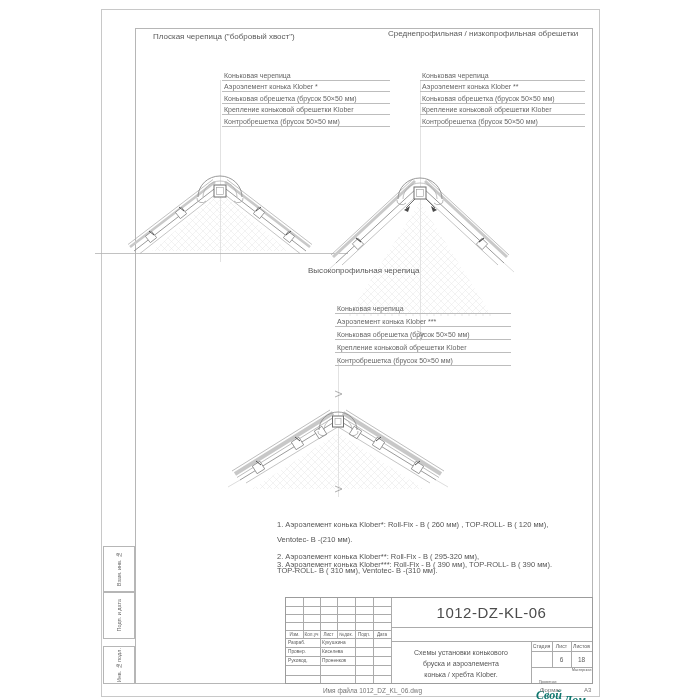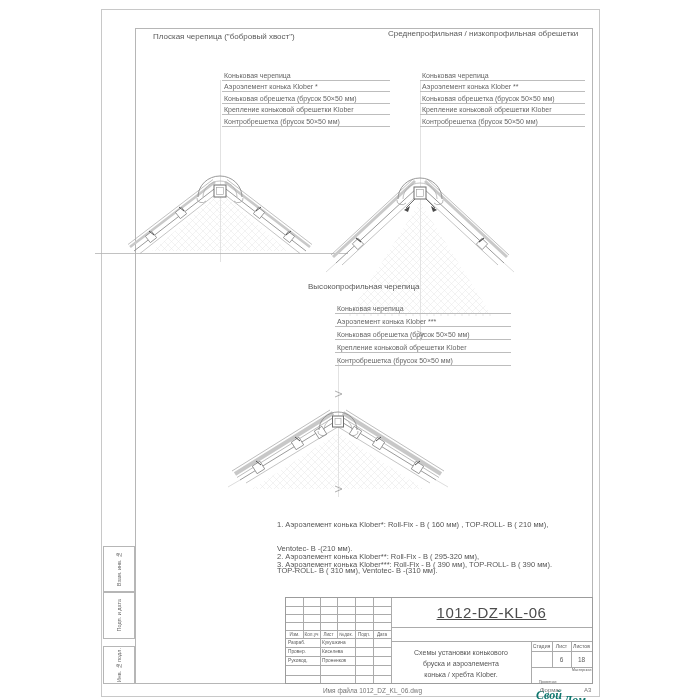--- a/index.html
+++ b/index.html
@@ -154,21 +154,21 @@
     <path d="M 358,431 a 5,4 0 0 1 -9,3" fill="none" stroke="#9a9a9a" stroke-width="0.7"></path>
     <rect x="332.5" y="416" width="11" height="11" fill="#ffffff" stroke="#6f6f6f" stroke-width="1"></rect>
     <rect x="335" y="418.5" width="6" height="6" fill="none" stroke="#9a9a9a" stroke-width="0.6"></rect>
     <polyline points="335,391 342,394 335,397" fill="none" stroke="#9a9a9a" stroke-width="0.8"></polyline>
     <polyline points="335,486 342,489 335,492" fill="none" stroke="#9a9a9a" stroke-width="0.8"></polyline>
   </g>
 </svg>
 
 <div class="abs title" style="left:153px;top:32px;">Плоская черепица ("бобровый хвост")</div>
 <div class="abs title" style="left:388px;top:29px;">Среднепрофильная  / низкопрофильная  обрешетки</div>
-<div class="abs title" style="left:308px;top:282px;">Высокопрофильная черепица</div>
+<div class="abs title" style="left:308px;top:266px;">Высокопрофильная черепица</div>
 
 <div class="abs stack" style="left:222px;top:69px;width:168px;">
   <div class="lrow">Коньковая черепица</div>
   <div class="lrow">Аэроэлемент конька Klober *</div>
   <div class="lrow">Коньковая обрешетка (брусок 50×50 мм)</div>
   <div class="lrow">Крепление коньковой обрешетки Klober</div>
   <div class="lrow">Контробрешетка (брусок 50×50 мм)</div>
 </div>
 <div class="abs stack" style="left:420px;top:69px;width:165px;">
   <div class="lrow">Коньковая черепица</div>
@@ -179,22 +179,22 @@
 </div>
 <div class="abs stack" style="left:335px;top:301px;width:176px;">
   <div class="lrow lrow-m">Коньковая черепица</div>
   <div class="lrow lrow-m">Аэроэлемент конька Klober ***</div>
   <div class="lrow lrow-m">Коньковая обрешетка (брусок 50×50 мм)</div>
   <div class="lrow lrow-m">Крепление коньковой обрешетки Klober</div>
   <div class="lrow lrow-m">Контробрешетка (брусок 50×50 мм)</div>
 </div>
 
 <div>
-  <div class="abs nline" style="left:277px;top:520px;">1. Аэроэлемент конька  Klober*: Roll-Fix - B ( 160 мм) , TOP-ROLL- B ( 210 мм),</div>
-  <div class="abs nline" style="left:277px;top:535px;margin-top:9px;">Ventotec- B -(210 мм).</div>
+  <div class="abs nline" style="left:277px;top:520px;">1. Аэроэлемент конька  Klober*: Roll-Fix - B ( 260 мм) , TOP-ROLL- B ( 120 мм),</div>
+  <div class="abs nline" style="left:277px;top:535px;">Ventotec- B -(210 мм).</div>
   <div class="abs nline" style="left:277px;top:552px;">2. Аэроэлемент конька  Klober**: Roll-Fix - B ( 295-320 мм),</div>
   <div class="abs nline" style="left:277px;top:566px;"> TOP-ROLL- B ( 310 мм),  Ventotec- B -(310 мм).</div>
   <div class="abs nline" style="left:277px;top:560px;">3. Аэроэлемент конька  Klober***: Roll-Fix - B ( 390 мм), TOP-ROLL- B ( 390 мм).</div>
 </div>
 
 <div class="abs tb">
 
   <div class="hl" style="left:0;top:8px;width:105px;"></div>
   <div class="hl" style="left:0;top:16px;width:105px;"></div>
   <div class="hl" style="left:0;top:24px;width:105px;"></div>
@@ -225,21 +225,21 @@
   <div class="tbt c" style="left:69px;top:32px;width:18px;height:8px;font-size:4.6px;">Подп.</div>
   <div class="tbt c" style="left:87px;top:32px;width:18px;height:8px;font-size:4.6px;">Дата</div>
 
   <div class="tbt" style="left:2px;top:41.5px;font-size:4.8px;">Разраб.</div>
   <div class="tbt" style="left:36px;top:41.5px;font-size:4.8px;">Кукушкина</div>
   <div class="tbt" style="left:2px;top:50.5px;font-size:4.8px;">Провер.</div>
   <div class="tbt" style="left:36px;top:50.5px;font-size:4.8px;">Киселева</div>
   <div class="tbt" style="left:2px;top:59.5px;font-size:4.8px;">Руковод.</div>
   <div class="tbt" style="left:36px;top:59.5px;font-size:4.8px;">Проненков</div>
 
-  <div class="tbt c docnum" style="left:105px;top:0;width:201px;height:29px;text-decoration:underline;">1012-DZ-KL-06</div>
+  <div class="tbt c docnum" style="left:105px;top:0;width:201px;height:29px;">1012-DZ-KL-06</div>
 
   <div class="tbt desc" style="left:107px;top:50px;width:136px;">
     <div>Схемы установки конькового</div>
     <div>бруска и аэроэлемента</div>
     <div>конька / хребта Klober.</div>
   </div>
 
   <div class="tbt c" style="left:245px;top:43px;width:21px;height:10px;font-size:5.2px;">Стадия</div>
   <div class="tbt c" style="left:266px;top:43px;width:19px;height:10px;font-size:5.2px;">Лист</div>
   <div class="tbt c" style="left:285px;top:43px;width:21px;height:10px;font-size:5.2px;">Листов</div>

